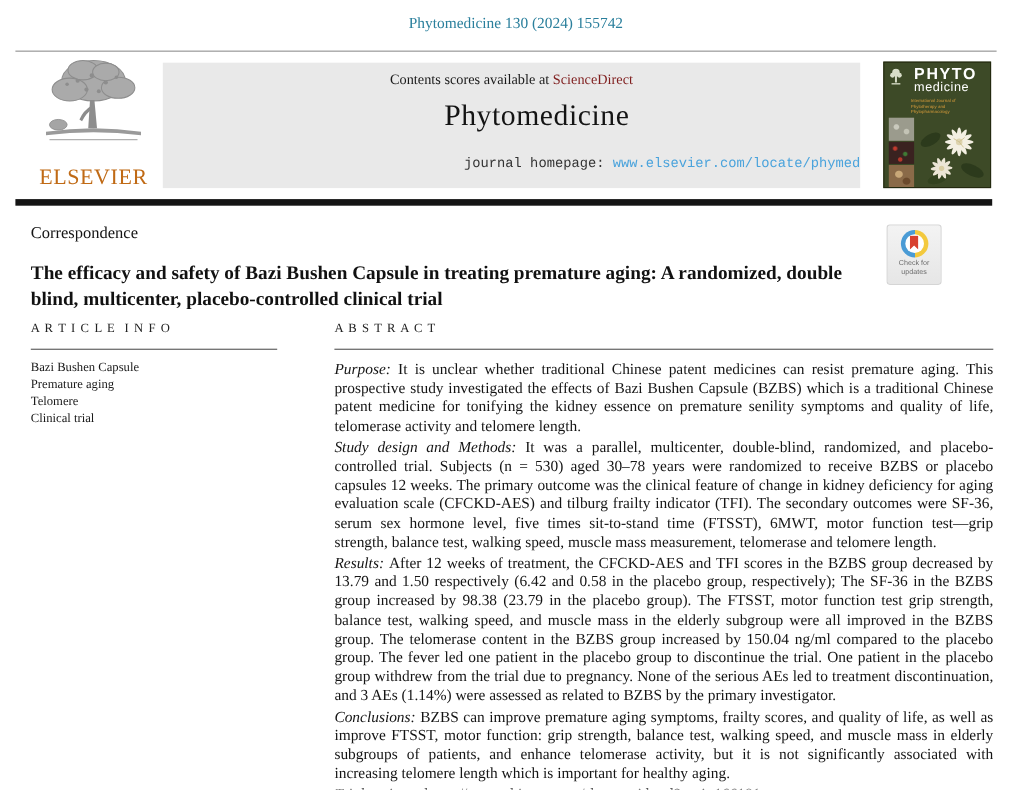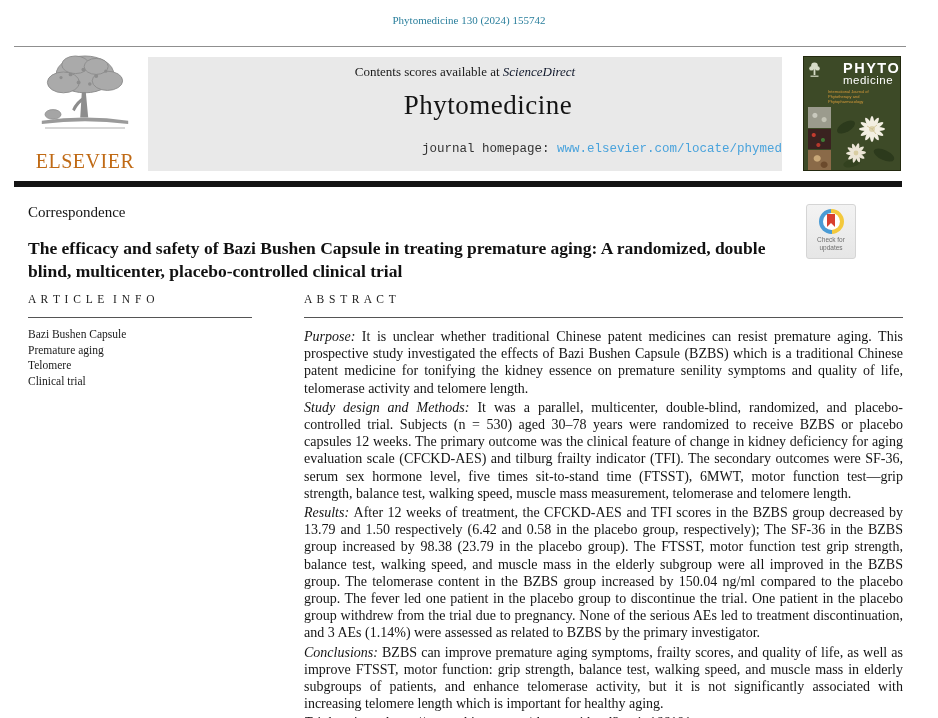--- a/index.html
+++ b/index.html
@@ -9,21 +9,21 @@
     width: 938px;
     height: 718px;
     background: #ffffff;
     font-family: "Liberation Serif", serif;
     color: #1a1a1a;
     overflow: hidden;
   }
   
   .citation {
     position: absolute; top: 14px; left: 0; width: 100%;
-    text-align: center; font-size: 11px; color: #2a7f9c;
+    text-align: center; font-size: 14px; color: #2a7f9c;
   }
   .top-rule {
     position: absolute; top: 46px; left: 14px; width: 892px;
     border-top: 1px solid #8f8f8f;
   }
   
   .elsevier-logo {
     position: absolute; left: 24px; top: 58px; width: 122px; height: 114px;
     display: flex; flex-direction: column; align-items: center; justify-content: flex-end; gap: 11px;
   }
@@ -32,39 +32,39 @@
     font-family: "Liberation Serif", serif;
   }
   .banner {
     position: absolute; left: 148px; top: 57px; width: 634px; height: 114px;
     background: #e9e9e9;
   }
   .contents-line {
     position: absolute; top: 7px; left: 0; width: 100%; text-align: center;
     font-size: 13px; color: #1a1a1a;
   }
-  .sd-link { color: #0f172a; font-style: italic; }
+  .sd-link { color: #7f1d1d; }
   .journal-name {
     position: absolute; top: 33px; left: 0; width: 100%; text-align: center;
     font-size: 27px; color: #141414; letter-spacing: 0.5px; padding-left: 46px;
   }
   .homepage-line {
     position: absolute; bottom: 15px; left: 0; width: 100%; text-align: right;
     font-family: Liberation Mono, monospace; font-size: 12.5px; color: #333;
   }
   .hp-link { color: #4aa3dc; }
   
   .cover {
     position: absolute; left: 803px; top: 56px; width: 98px; height: 115px;
     background: #3d4a27; border: 1px solid #23290f;
     padding: 4px 4px 0 4px; overflow: hidden;
   }
   .cover-top { display: flex; align-items: flex-start; }
   .cover-mark { width: 13px; height: 16px; margin-top: 1px; }
-  .cover-title { margin-left: 22px; font-family: "Liberation Sans", sans-serif; color: #fff; }
+  .cover-title { margin-left: 10px; font-family: "Liberation Sans", sans-serif; color: #fff; }
   .cover-title .t1 { font-size: 14.5px; font-weight: bold; letter-spacing: 1.5px; line-height: 14px; }
   .cover-title .t2 { font-size: 11.5px; line-height: 11px; letter-spacing: 0.5px; }
   .cover-sub {
     margin: 3px 0 3px 20px; font-family: "Liberation Sans", sans-serif;
     font-size: 4px; line-height: 5px; color: #d79b3a; width: 64px;
   }
   .cover-body { display: flex; gap: 1px; height: 64px; }
   .thumb-col { display: flex; flex-direction: column; gap: 1px; width: 23px; }
   .thumb { width: 23px; height: 20.5px; }
   .thumb-1 { background: #9b9b8d; background-image: radial-gradient(circle at 30% 40%, #c9c9bd 0 2px, transparent 3px), radial-gradient(circle at 70% 60%, #c3c3b5 0 2px, transparent 3px); }

